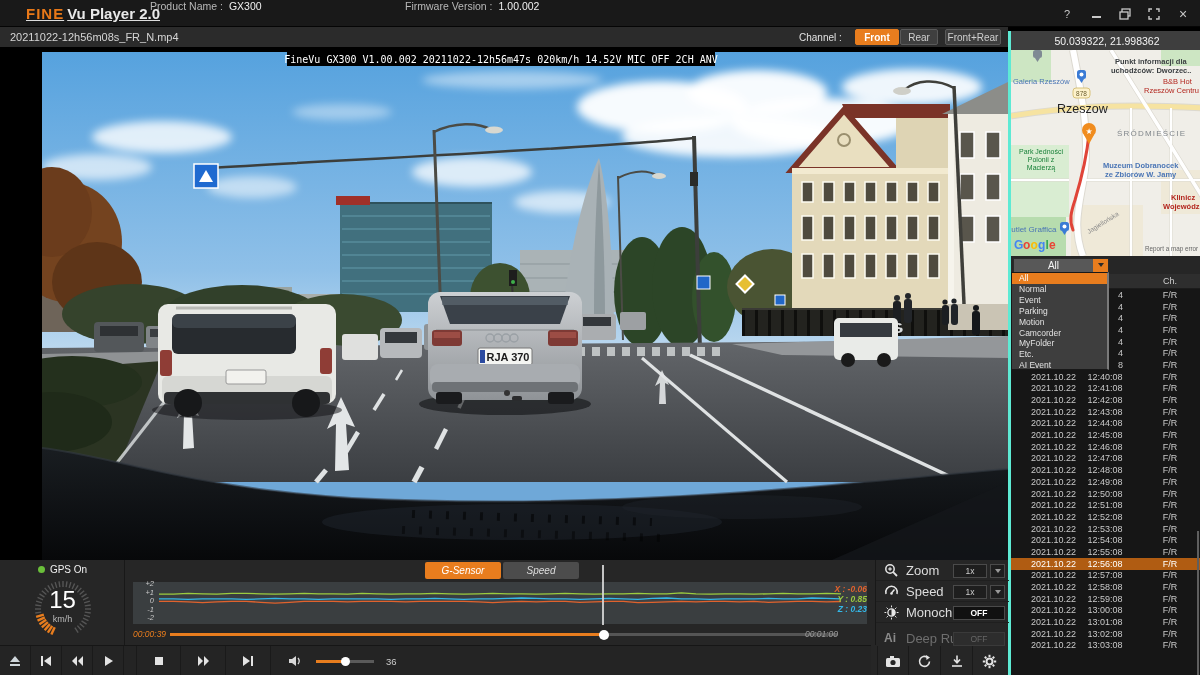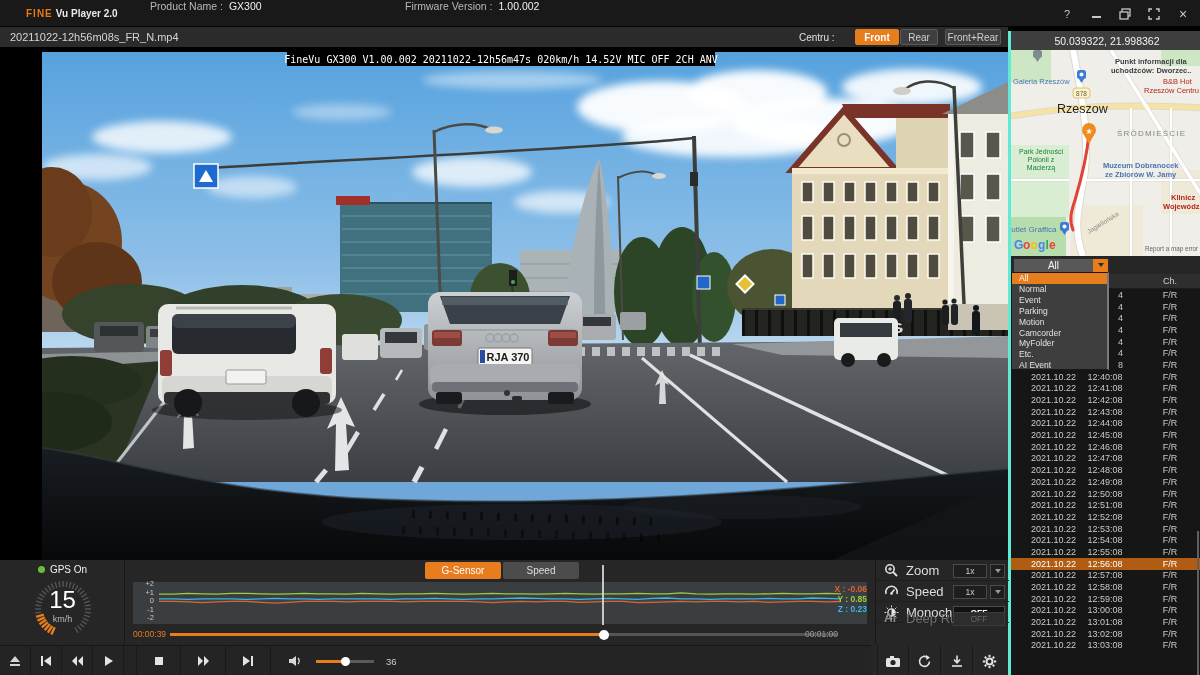--- a/index.html
+++ b/index.html
@@ -1,21 +1,21 @@
 <!DOCTYPE html>
 <html><head>
 <meta charset="utf-8">
 <style>
 *{margin:0;padding:0;box-sizing:border-box;font-family:"Liberation Sans",sans-serif;}
 html,body{width:1200px;height:675px;background:#000;overflow:hidden;}
 #app{position:relative;width:1200px;height:675px;background:#000;color:#ddd;}
 .abs{position:absolute;}
 
 #titlebar{left:0;top:0;width:1200px;height:27px;background:#191919;border-bottom:1px solid #050505;}
-.brand{left:26px;top:0;height:27px;display:flex;align-items:center;font-size:10px;font-weight:bold;}
+.brand{left:26px;top:0;height:27px;display:flex;align-items:center;font-size:15px;font-weight:bold;text-decoration:underline;}
 .brand-fine{color:#e87818;letter-spacing:1px;}
 .brand-rest{color:#e9e9e9;margin-left:3px;}
 .tb-group{top:0;height:27px;display:flex;align-items:flex-start;font-size:10.5px;}
 .tb-label{color:#b8b8b8;}
 .tb-value{color:#f0f0f0;margin-left:6px;}
 .win-icons{right:10px;top:0;height:27px;display:flex;align-items:center;gap:15px;color:#c8c8c8;}
 .win-ic{width:14px;height:14px;display:flex;align-items:center;justify-content:center;font-size:11px;cursor:default;}
 
 #toolbar{left:0;top:27px;width:1008px;height:20px;background:#2b2b2b;}
 #filename{left:10px;top:0;height:20px;display:flex;align-items:center;font-size:11px;color:#d5d5d5;}
@@ -46,21 +46,21 @@
 .dd-item{height:10.85px;display:flex;align-items:center;padding-left:7px;font-size:8.5px;color:#e2e2e2;}
 .dd-item.sel{background:#e87d1e;color:#fff;}
 #list-scrollbar{right:1px;top:500px;width:2px;height:145px;background:#5f5f5f;}
 
 #bottom{left:0;top:560px;width:1008px;height:115px;background:#262626;}
 #gauge-panel{left:0;top:0;width:125px;height:85px;border-right:1px solid #181818;}
 #gps-row{left:0;top:4px;width:125px;display:flex;align-items:center;justify-content:center;gap:5px;font-size:10px;color:#f0f0f0;}
 .gps-dot{width:7px;height:7px;border-radius:50%;background:#6abf3a;}
 #gauge-num{left:0;top:26px;width:125px;text-align:center;font-size:24px;color:#fff;}
 #gauge-unit{left:0;top:54px;width:125px;text-align:center;font-size:9px;color:#bbb;}
-#mid-panel{left:125px;top:0;width:750px;height:85px;}
+#mid-panel{left:125px;top:0;width:750px;height:85px;font-style:italic;}
 .tab{top:2px;height:17px;width:76px;display:flex;align-items:center;justify-content:center;font-size:10px;border-radius:2px;}
 .tab.on{background:#e87d1e;color:#fff;}
 .tab.off{background:#4c4c4c;color:#ddd;}
 #graph-box{left:8px;top:22px;width:734px;height:42px;background:#3a3e40;}
 .ytick{position:absolute;left:3px;width:18px;text-align:right;font-size:7.5px;color:#c8c8c8;line-height:8px;}
 #playhead{left:477px;top:5px;width:2px;height:60px;background:#d5d5d5;opacity:.9;z-index:3;}
 .axis-label{position:absolute;right:8px;width:60px;text-align:right;font-size:8.5px;font-weight:bold;}
 #timeline-cur{left:8px;top:69px;font-size:8.5px;color:#e87d1e;}
 #timeline-track{left:45px;top:73px;width:668px;height:3px;background:#555;}
 #timeline-fill{left:0;top:0;height:3px;background:#e87d1e;}
@@ -116,21 +116,21 @@
         <svg class="ic" width="12" height="12" viewBox="0 0 12 12" stroke="#c8c8c8" stroke-width="1.4" fill="none">
             <path d="M1,4 V1 H4 M8,1 H11 V4 M11,8 V11 H8 M4,11 H1 V8"></path>
           </svg>
       </div>
       <div class="win-ic" style="font-size:14px;">×</div>
     </div>
   </div>
 
   <div class="abs" id="toolbar">
     <div class="abs" id="filename">20211022-12h56m08s_FR_N.mp4</div>
-    <div class="abs" id="channel-label">Centru :</div>
+    <div class="abs" id="channel-label">Channel :</div>
     <div class="abs chan-btn active" style="left:855px;width:44px;">Front</div>
     <div class="abs chan-btn" style="left:900px;width:38px;">Rear</div>
     <div class="abs chan-btn" style="left:945px;width:56px;">Front+Rear</div>
   </div>
 
   <div class="abs" id="video">
     <svg width="966" height="508" viewBox="0 0 966 508" preserveAspectRatio="none">
       <defs>
         <linearGradient id="skyG" x1="0" y1="0" x2="0" y2="1">
             <stop offset="0" stop-color="#56a2de"></stop>
@@ -807,21 +807,21 @@
               <line x1="12.7" y1="7.5" x2="14.5" y2="7.5"></line>
               <line x1="2.6" y1="2.6" x2="3.9" y2="3.9"></line>
               <line x1="11.1" y1="11.1" x2="12.4" y2="12.4"></line>
               <line x1="2.6" y1="12.4" x2="3.9" y2="11.1"></line>
               <line x1="11.1" y1="3.9" x2="12.4" y2="2.6"></line>
             </g>
           </svg>
         <div class="ctrl-label">Monochrome</div>
         <div class="chip btn-off" style="right:4px;width:52px;">OFF</div>
       </div>
-      <div class="ctrl-row" style="top:48px;border-bottom:none;">
+      <div class="ctrl-row" style="top:68px;border-bottom:none;">
         <div class="ctrl-ic" style="font-size:12px;color:#8a8a8a;font-weight:bold;">Ai</div>
         <div class="ctrl-label dim">Deep Running</div>
         <div class="chip dim-chip" style="right:4px;width:52px;">OFF</div>
       </div>
     </div>
 
     <div class="abs" id="transport">
       <div class="tcell" style="left:0;width:31px;">
         <svg class="ic" width="14" height="14" viewBox="0 0 14 14" fill="#cfd6da">
             <polygon points="7,2 12,8 2,8"></polygon>

